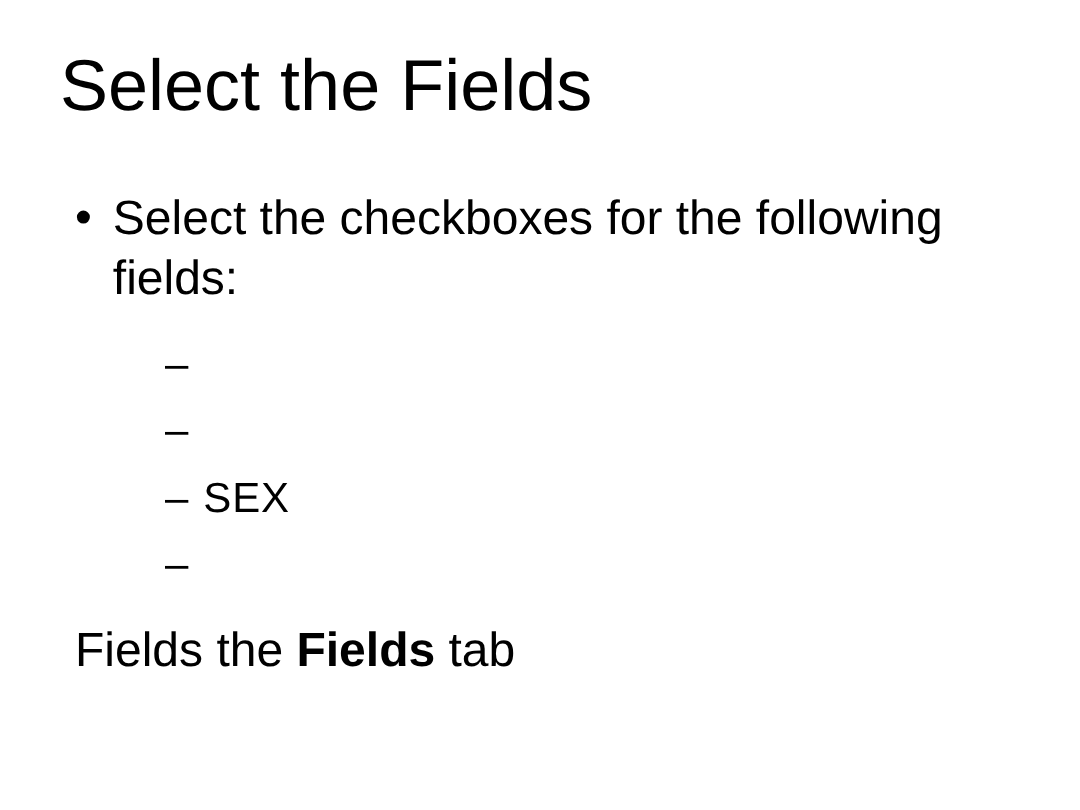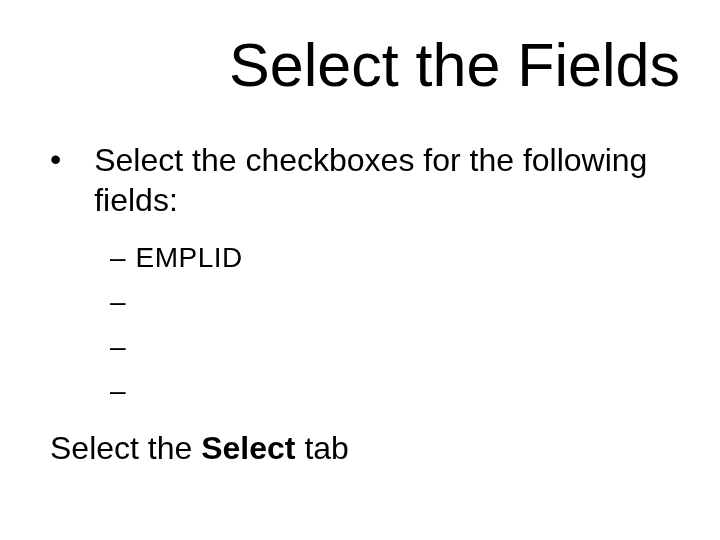--- a/index.html
+++ b/index.html
@@ -10,40 +10,39 @@
     body {
       width: 720px;
       height: 540px;
       background: #ffffff;
       font-family: Arial, Helvetica, sans-serif;
       color: #000000;
       padding: 20px 40px;
       overflow: hidden;
     }
     .title {
-      font-size: 61px;
+      font-size: 48px;
       font-weight: normal;
-      text-align: right;
+      text-align: left;
       margin-bottom: 40px;
       margin-top: 10px;
     }
     .bullet-item {
       display: flex;
       align-items: flex-start;
       font-size: 32px;
       margin-bottom: 20px;
       padding-left: 10px;
     }
     .bullet-item .bullet {
       margin-right: 14px;
       line-height: 1.2;
     }
     .bullet-item .text {
       line-height: 1.25;
-      margin-left: 19px;
     }
     .sub-list {
       padding-left: 70px;
       font-size: 28px;
     }
     .sub-item {
       display: flex;
       align-items: flex-start;
       margin-bottom: 8px;
     }
@@ -70,28 +69,28 @@
 <h1 class="title">Select the Fields</h1>
 
 <div class="bullet-item">
   <span class="bullet">•</span>
   <span class="text">Select the checkboxes for the following fields:</span>
 </div>
 
 <div class="sub-list">
   <div class="sub-item">
     <span class="dash">–</span>
-    <span class="text">EMPLID</span>
   </div>
   <div class="sub-item">
     <span class="dash">–</span>
   </div>
   <div class="sub-item">
     <span class="dash">–</span>
+    <span class="text">SEX</span>
   </div>
   <div class="sub-item">
     <span class="dash">–</span>
   </div>
 </div>
 
 <div class="footer-line">
-  <span>Select the </span><span class="bold">Select</span><span> tab</span>
+  <span>Fields the </span><span class="bold">Fields</span><span> tab</span>
 </div>
 
 </body></html>

